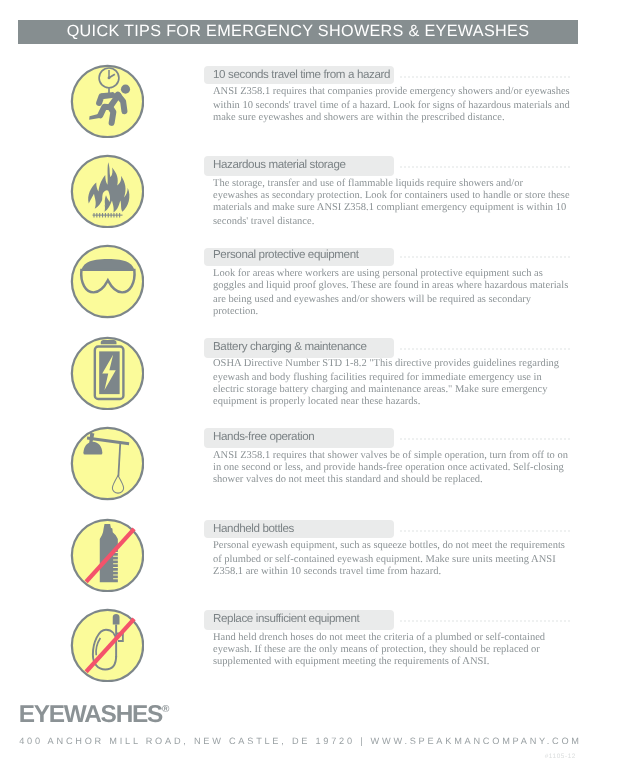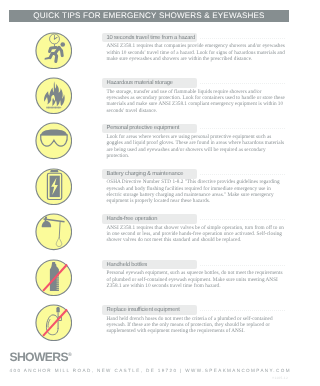--- a/index.html
+++ b/index.html
@@ -162,16 +162,16 @@
             <path stroke="#f4536b" stroke-width="5.6" stroke-linecap="butt" d="M85.5 14.5 L21.5 85"></path>
           </svg>
         </div>
         <div class="ttlband">
           <span class="ttl">Replace insufficient equipment</span>
         </div>
         <div class="dots" style="left: 199.5px; width: 85.5px;"></div>
         <div class="body">Hand held drench hoses do not meet the criteria of a plumbed or self-contained eyewash. If these are the only means of protection, they should be replaced or supplemented with equipment meeting the requirements of ANSI.</div>
       </div>
     </div>
-  <div class="logo"><span>SHOWERS</span><sup>®</sup></div>
+  <div class="logo"><span>EYEWASHES</span><sup>®</sup></div>
   <div class="addr">400 ANCHOR MILL ROAD, NEW CASTLE, DE 19720 | WWW.SPEAKMANCOMPANY.COM</div>
   <div class="code">#1105-12</div>
 </div>
 
 </body></html>

